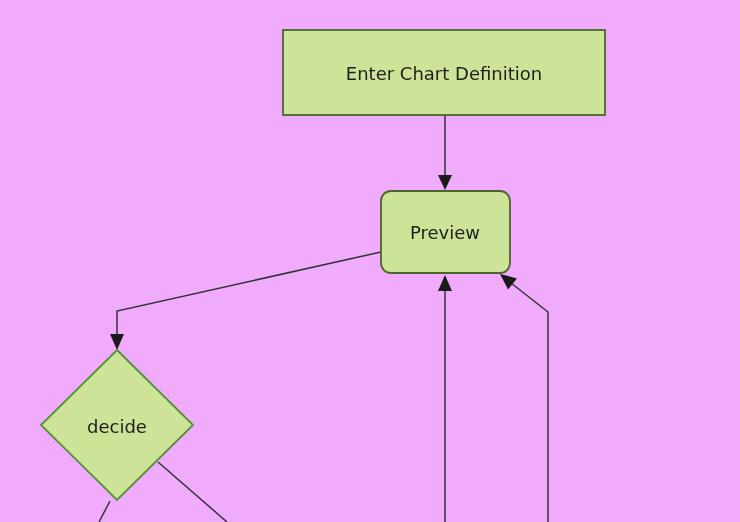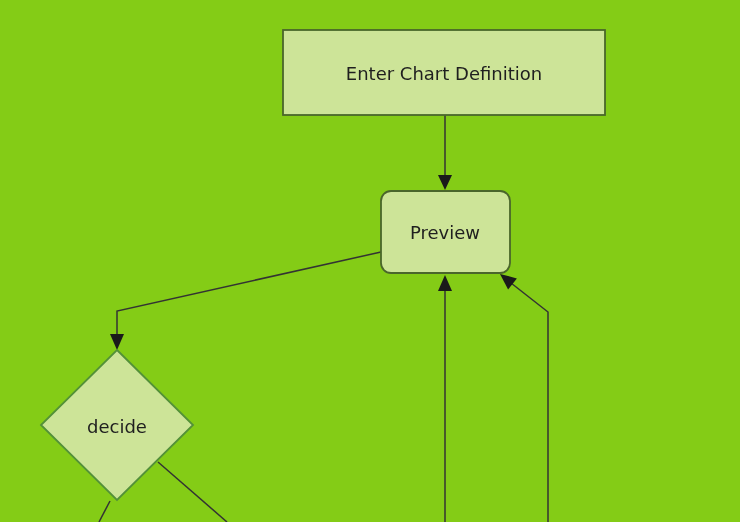--- a/index.html
+++ b/index.html
@@ -4,21 +4,21 @@
 <style>
   html, body {
     margin: 0;
     padding: 0;
     background: #ffffff;
   }
   .canvas {
     position: relative;
     width: 740px;
     height: 522px;
-    background: #84cc16;
+    background: #f0abfc;
     overflow: hidden;
   }
   svg { display: block; }
   .node-label {
     font-family: "DejaVu Sans", "Liberation Sans", sans-serif;
     font-size: 18px;
   }
   .edge-line {
     fill: none;
     stroke-width: 1.5;

